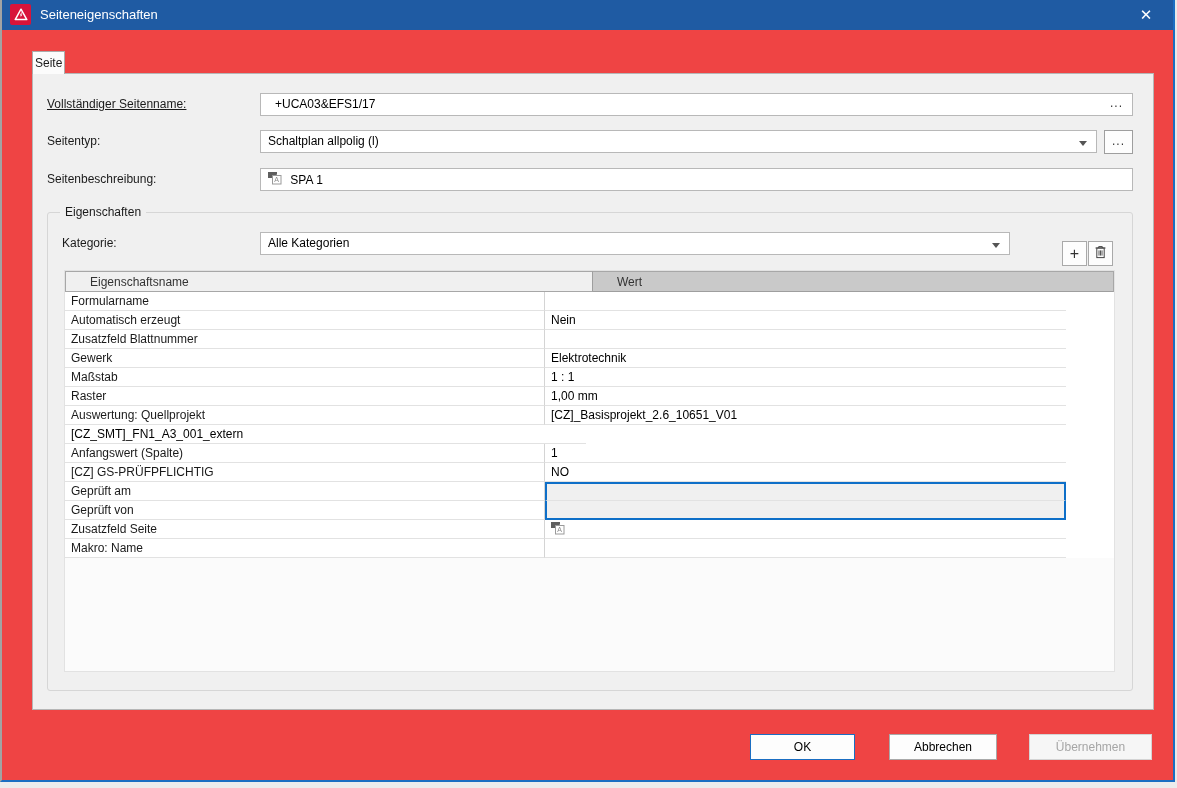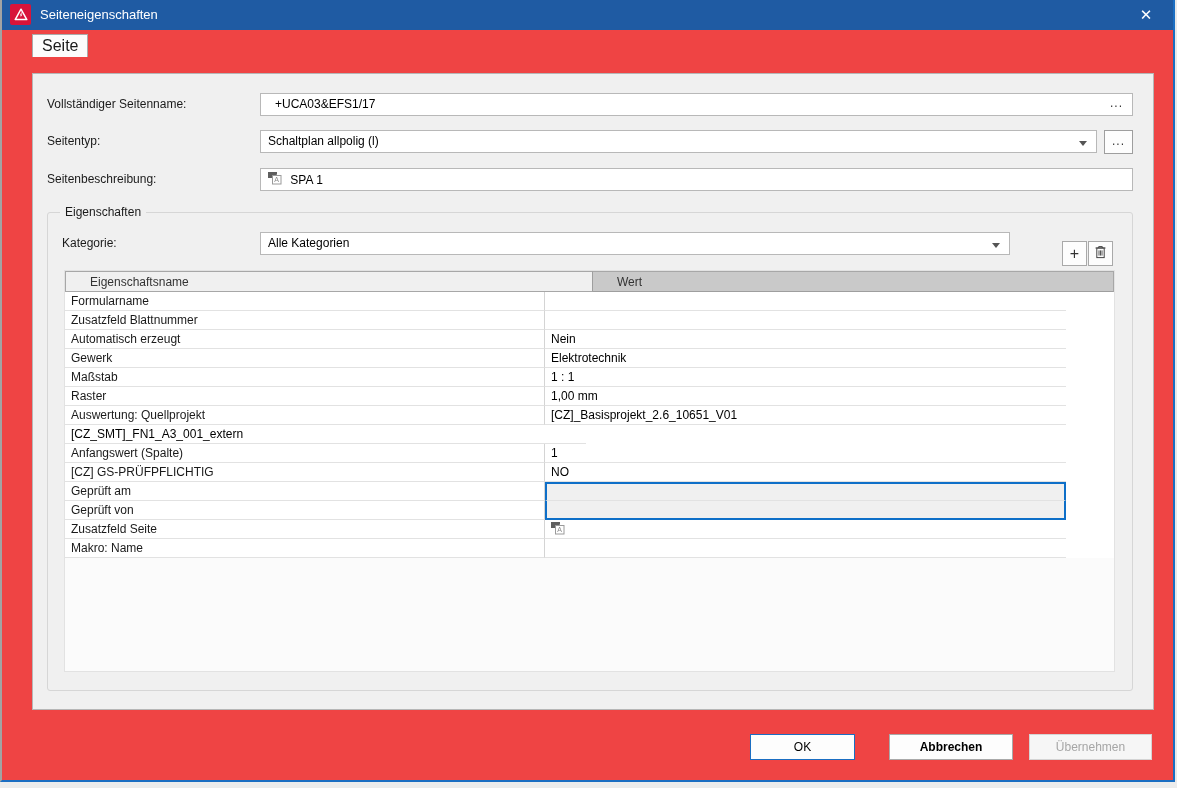--- a/index.html
+++ b/index.html
@@ -13,23 +13,23 @@
     border-bottom:2px solid #1b6ec2; }
   .titlebar { position:absolute; left:0; top:0; right:0; height:30px; background:#1f5ba3; }
   .app-logo { position:absolute; left:8px; top:4px; width:21px; height:21px;
     background:#d8143a; border-radius:2px; display:flex; align-items:center; justify-content:center; }
   .title-text { position:absolute; left:38px; top:0; height:30px; line-height:30px;
     color:#ffffff; font-size:13px; }
   .close-btn { position:absolute; right:8px; top:0; width:38px; height:30px;
     color:#ffffff; font-size:15px; text-align:center; line-height:30px; cursor:default; }
 
   
-  .tab { position:absolute; left:30px; top:34px; height:23px; padding:0 9px;
+  .tab { position:absolute; left:30px; top:51px; height:23px; padding:0 2px;
     background:#fcfcfc; border:1px solid #ababab; border-bottom:none; z-index:2;
-    font-size:16px; color:#1a1a1a; line-height:22px; }
+    font-size:12px; color:#1a1a1a; line-height:22px; }
   .tab-pane { position:absolute; left:30px; top:73px; width:1122px; height:637px;
     border:1px solid #b6b6b6; background:#f0f0f0; }
 
   
   .form-label { position:absolute; left:45px; font-size:12px; color:#1a1a1a; line-height:23px; }
   .text-field { position:absolute; background:#ffffff; border:1px solid #b8b8b8;
     height:23px; font-size:12px; color:#000; line-height:21px; padding-left:7px; }
   .field-ellipsis { position:absolute; right:9px; top:0; line-height:19px; color:#333;
     font-size:12px; letter-spacing:1px; cursor:default; }
   .combo-arrow { position:absolute; right:9px; top:10px; width:0; height:0;
@@ -65,21 +65,21 @@
   .tcell.value.sel { background:#f0f0f0; border-left:2px solid #0e6fc8;
     border-right:2px solid #0e6fc8; }
   .tcell.value.sel-first { border-top:2px solid #0e6fc8; }
   .tcell.value.sel-last  { border-bottom:2px solid #0e6fc8; }
   .lang-icon { display:inline-block; vertical-align:middle; margin-top:2px; }
 
   
   .btn { position:absolute; top:734px; height:26px; font-size:12px; text-align:center;
     line-height:24px; background:#fdfdfd; cursor:default; }
   .btn-ok { left:748px; width:105px; border:1px solid #1b6ec2; color:#000; }
-  .btn-cancel { left:887px; width:124px; border:1px solid #a9a9a9; color:#000;font-weight:bold; }
+  .btn-cancel { left:887px; width:108px; border:1px solid #a9a9a9; color:#000; }
   .btn-apply { left:1027px; width:123px; border:1px solid #d4d4d4; color:#a6a6a6;
     background:#f6f6f6; }
 
   
   .behind-strip { position:absolute; left:0; top:782px; width:1177px; height:6px; background:#ececec; }
 </style>
 </head>
 <body>
 
 <div id="canvas">
@@ -92,21 +92,21 @@
           <path d="M7.2 4.4 L5.9 7.4 h1.1 L6.4 9.6 8.4 6.6 H7.2 L8 4.4 Z" fill="#ffffff"></path>
         </svg>
       </div>
       <div class="title-text">Seiteneigenschaften</div>
       <div class="close-btn">✕</div>
     </div>
 
     <div class="tab">Seite</div>
     <div class="tab-pane"></div>
 
-    <div class="form-label" style="top:93px;">Vollständiger Seitenname:</div>
+    <div class="form-label" style="top:93px;text-decoration:underline;">Vollständiger Seitenname:</div>
     <div class="text-field" style="left:258px; top:93px; width:873px;padding-left:14px;">
       <span>+UCA03&amp;EFS1/17</span>
       <span class="field-ellipsis">...</span>
     </div>
 
     <div class="form-label" style="top:130px;">Seitentyp:</div>
     <div class="text-field" style="left:258px; top:130px; width:837px;">
       <span>Schaltplan allpolig (l)</span>
       <span class="combo-arrow"></span>
     </div>
@@ -153,27 +153,27 @@
         <div class="th th-name">Eigenschaftsname</div>
         <div class="th th-value">Wert</div>
       </div>
       <div>
   <div class="trow">
     <div class="tcell name">Formularname</div>
     <div class="tcell value"></div>
   </div>
 
   <div class="trow">
+    <div class="tcell name">Automatisch erzeugt</div>
+    <div class="tcell value">Nein</div>
+  </div>
+
+  <div class="trow">
     <div class="tcell name">Zusatzfeld Blattnummer</div>
     <div class="tcell value"></div>
-  </div>
-
-  <div class="trow">
-    <div class="tcell name">Automatisch erzeugt</div>
-    <div class="tcell value">Nein</div>
   </div>
 
   <div class="trow">
     <div class="tcell name">Gewerk</div>
     <div class="tcell value">Elektrotechnik</div>
   </div>
 
   <div class="trow">
     <div class="tcell name">Maßstab</div>
     <div class="tcell value">1 : 1</div>

